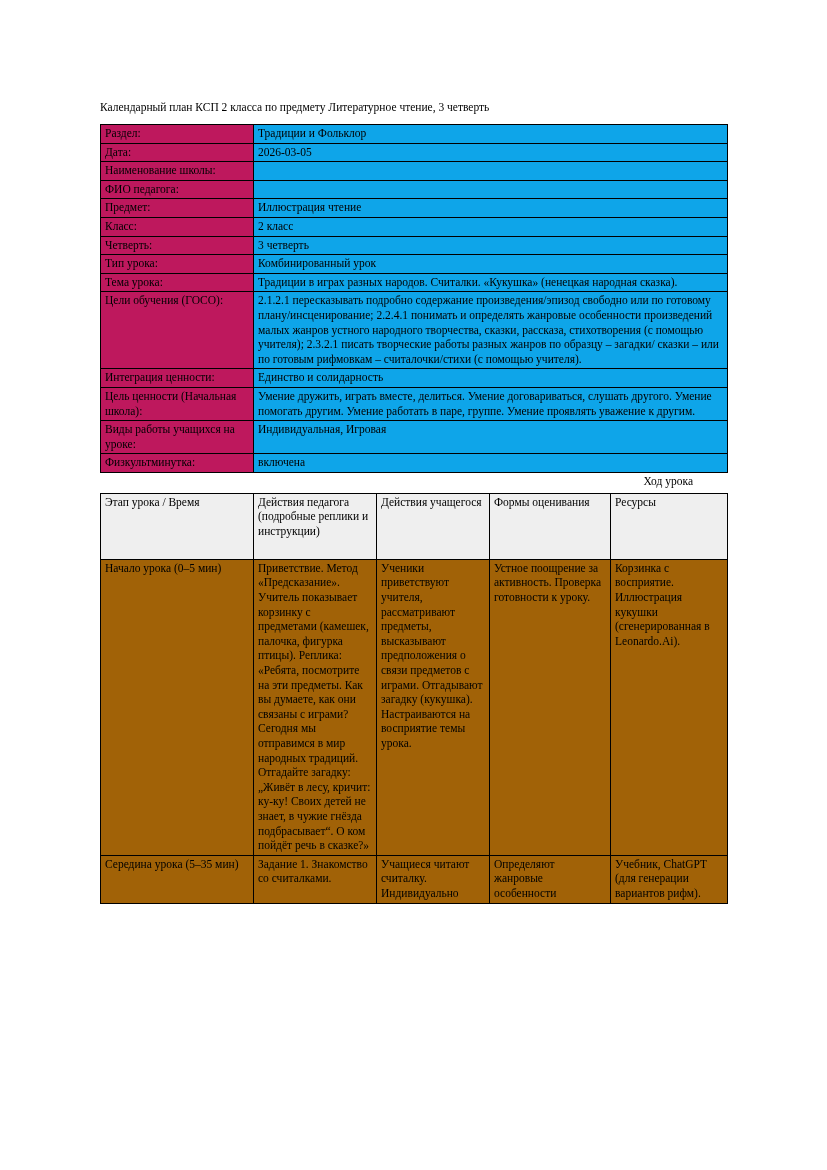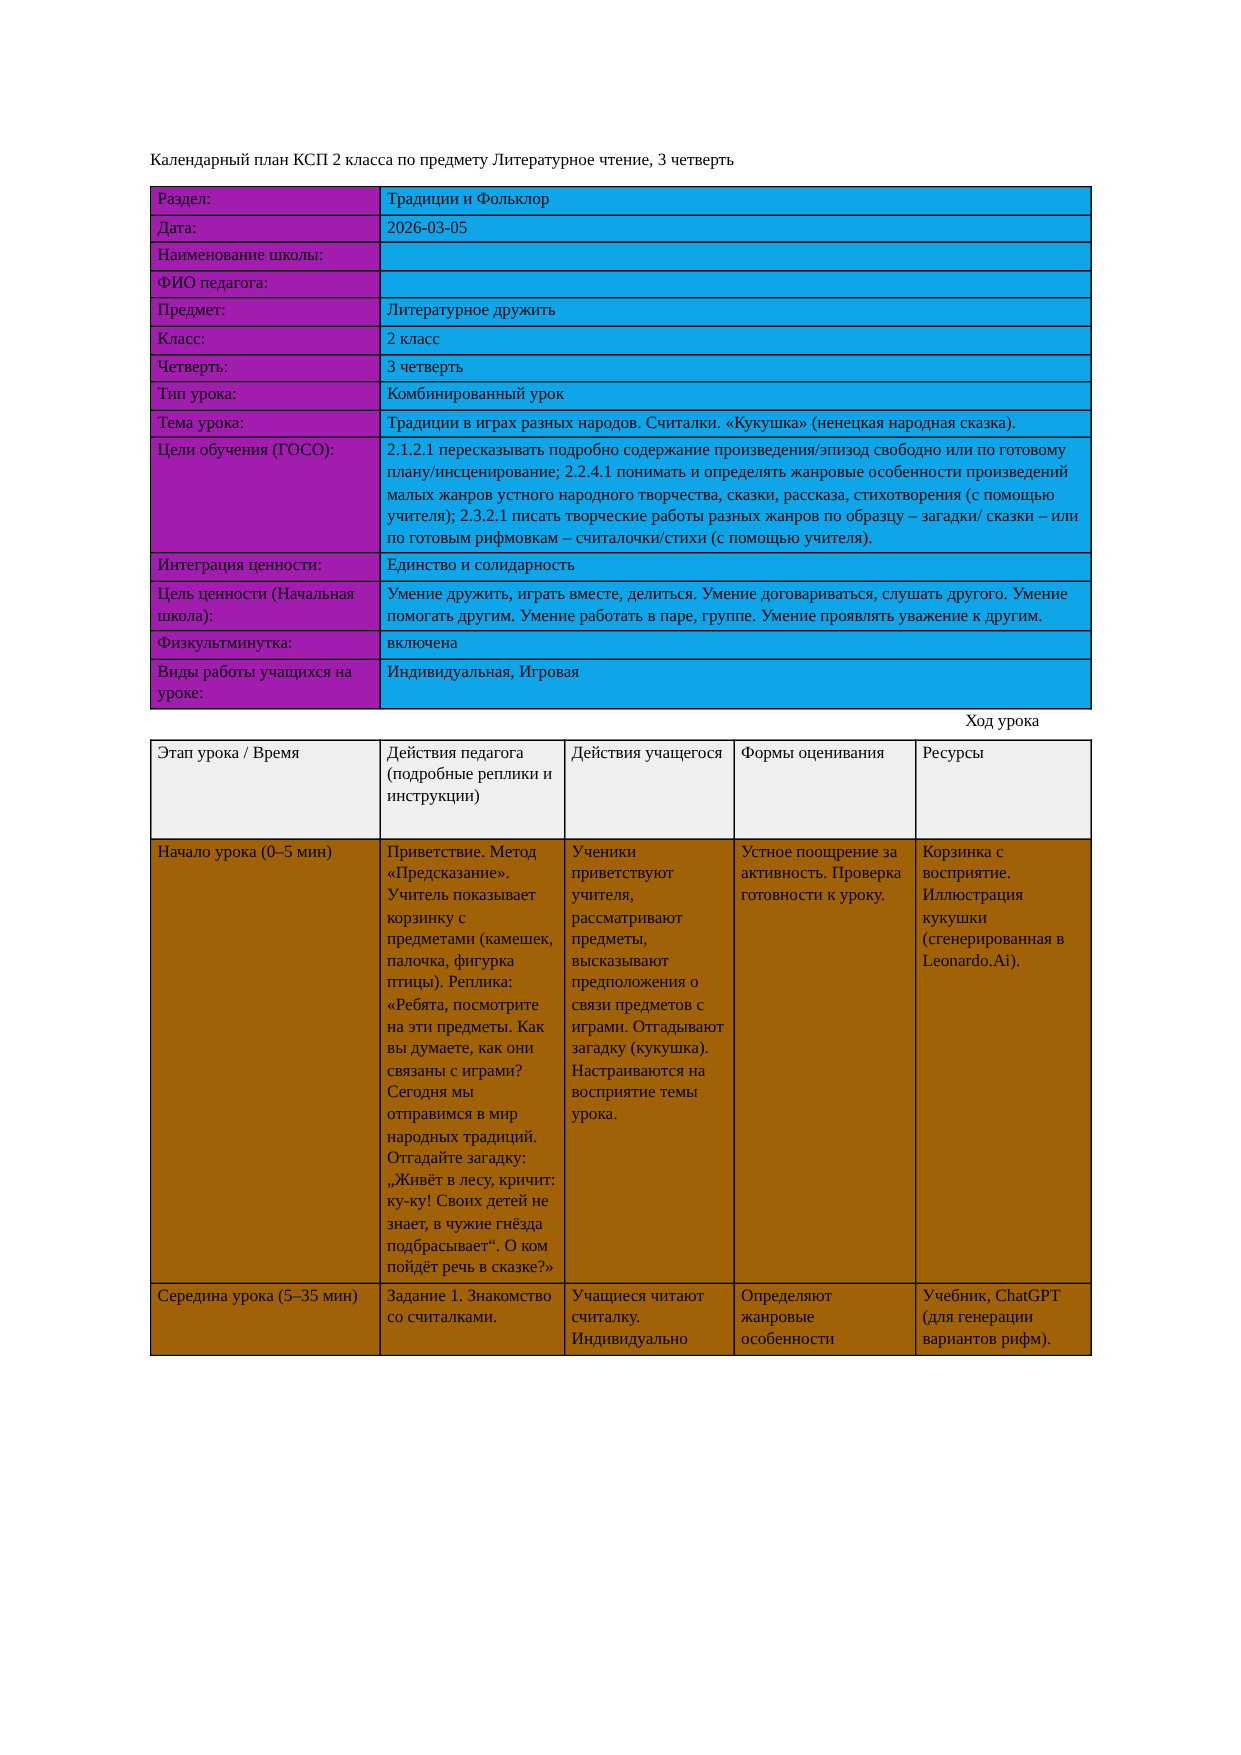--- a/index.html
+++ b/index.html
@@ -52,21 +52,21 @@
     font-weight: normal;
     word-wrap: break-word;
     overflow-wrap: break-word;
     hyphens: none;
   }
 
   
   .info-table col.c-label { width: 153px; }
   .info-table col.c-value { width: 474px; }
   .info-table td.label {
-    background: #a21caf;
+    background: #be185d;
     margin-left: 40px;
   }
   .info-table td.value {
     background: #0ea5e9;
   }
   .info-table tr.r-short td { height: 14px; }
 
   
   .flow-table { margin-top: 4px; }
   .flow-table col.c1 { width: 153px; }
@@ -106,21 +106,21 @@
       <tr class="r-short">
         <td class="label">Наименование школы:</td>
         <td class="value"></td>
       </tr>
       <tr class="r-short">
         <td class="label">ФИО педагога:</td>
         <td class="value"></td>
       </tr>
       <tr>
         <td class="label">Предмет:</td>
-        <td class="value">Литературное дружить</td>
+        <td class="value">Иллюстрация чтение</td>
       </tr>
       <tr>
         <td class="label">Класс:</td>
         <td class="value">2 класс</td>
       </tr>
       <tr>
         <td class="label">Четверть:</td>
         <td class="value">3 четверть</td>
       </tr>
       <tr>
@@ -137,26 +137,26 @@
       </tr>
       <tr>
         <td class="label">Интеграция ценности:</td>
         <td class="value">Единство и солидарность</td>
       </tr>
       <tr>
         <td class="label">Цель ценности (Начальная школа):</td>
         <td class="value">Умение дружить, играть вместе, делиться. Умение договариваться, слушать другого. Умение помогать другим. Умение работать в паре, группе. Умение проявлять уважение к другим.</td>
       </tr>
       <tr>
+        <td class="label">Виды работы учащихся на уроке:</td>
+        <td class="value">Индивидуальная, Игровая</td>
+      </tr>
+      <tr>
         <td class="label">Физкультминутка:</td>
         <td class="value">включена</td>
-      </tr>
-      <tr>
-        <td class="label">Виды работы учащихся на уроке:</td>
-        <td class="value">Индивидуальная, Игровая</td>
       </tr>
     </tbody>
   </table>
 
   <div class="section-label">Ход урока</div>
 
   <table class="doc-table flow-table">
     <colgroup>
       <col class="c1">
       <col class="c2">

